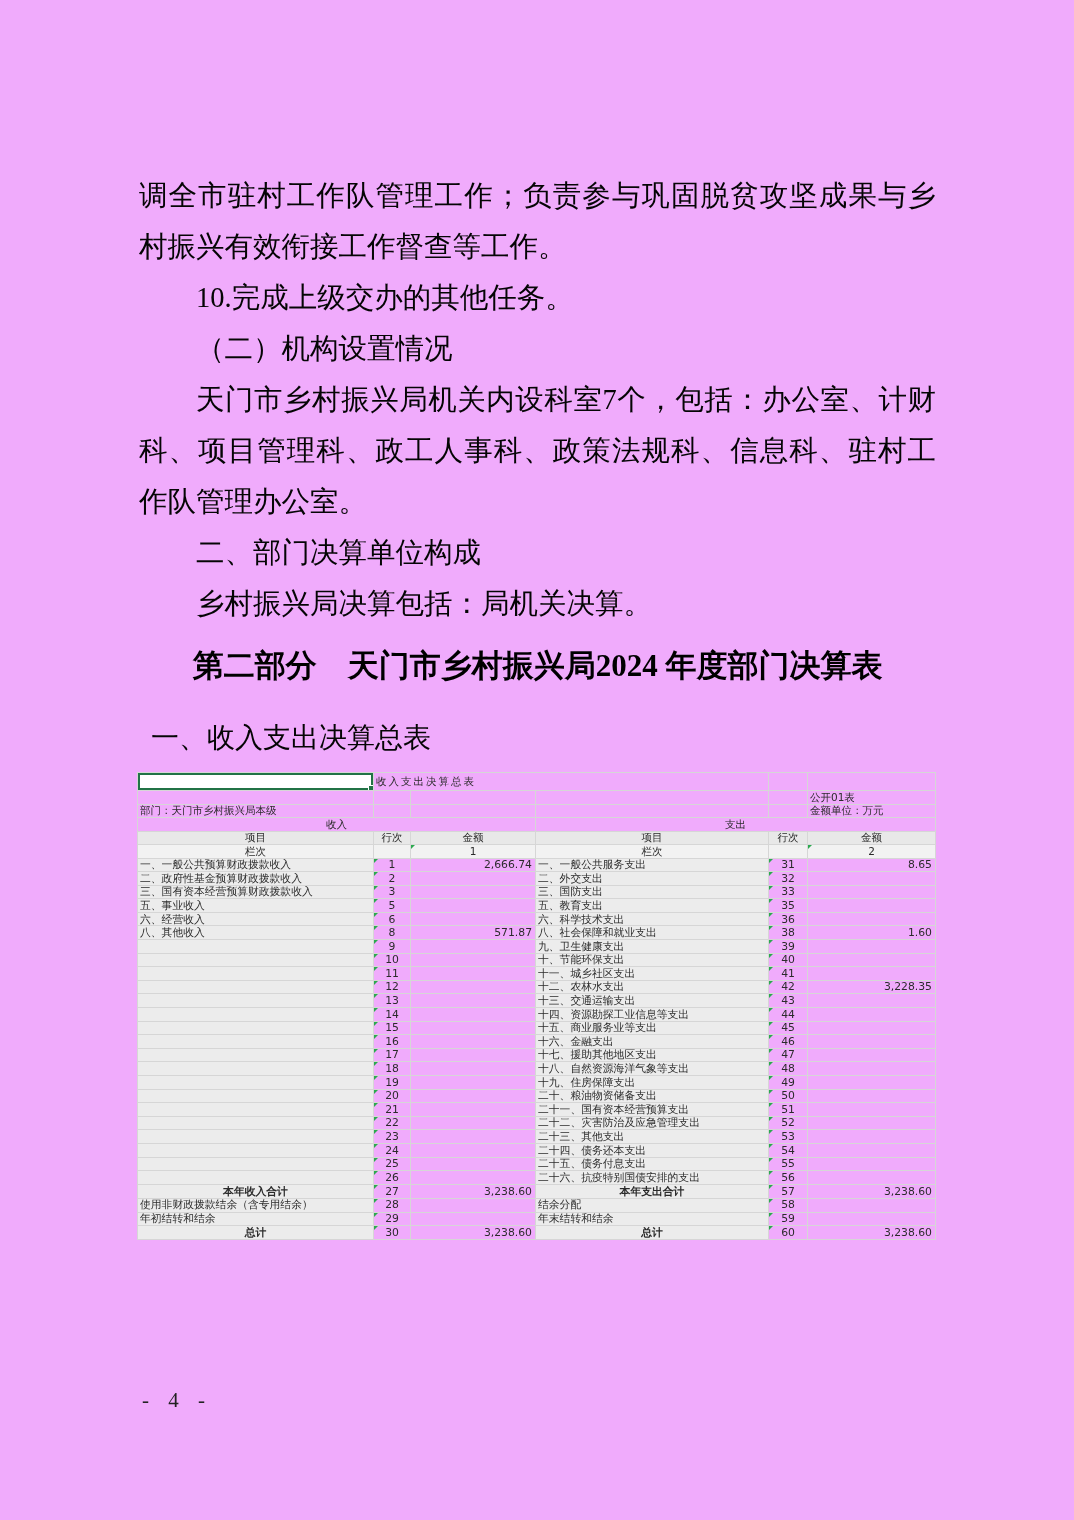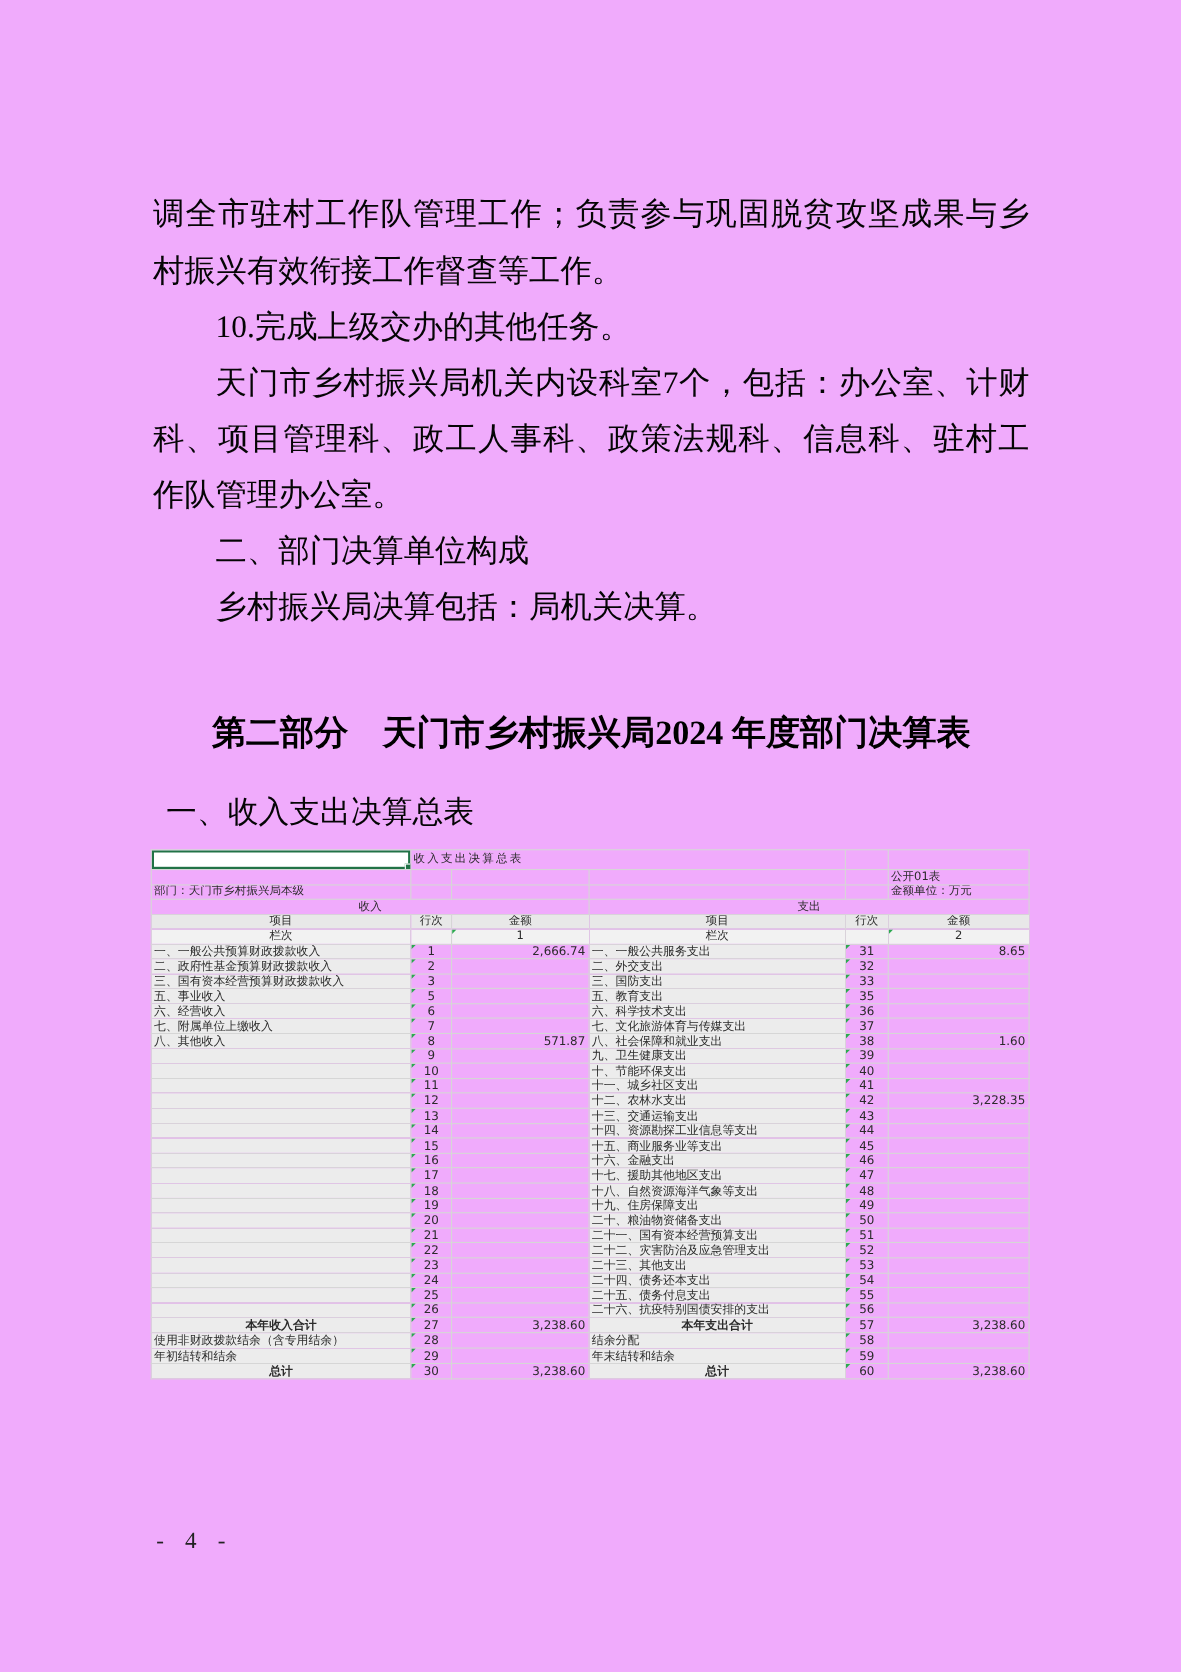--- a/index.html
+++ b/index.html
@@ -50,20 +50,21 @@
   .page-number{position:absolute;left:142px;top:1388px;font-size:21px;color:#222;letter-spacing:7px;}
 </style>
 </head>
 <body>
 
 <div class="page">
 
   <div class="body-text">
     <p class="noindent">调全市驻村工作队管理工作；负责参与巩固脱贫攻坚成果与乡村振兴有效衔接工作督查等工作。</p>
     <p class="indent">10.完成上级交办的其他任务。</p>
+    <p class="indent">（二）机构设置情况</p>
     <p class="indent">天门市乡村振兴局机关内设科室7个，包括：办公室、计财科、项目管理科、政工人事科、政策法规科、信息科、驻村工作队管理办公室。</p>
     <p class="indent">二、部门决算单位构成</p>
     <p class="indent">乡村振兴局决算包括：局机关决算。</p>
   </div>
 
   <h1 class="part-heading">第二部分　天门市乡村振兴局2024 年度部门决算表</h1>
   <h2 class="section-heading">一、收入支出决算总表</h2>
 
   <div class="sheet">
     <table>
@@ -163,28 +164,20 @@
           </tr>
           <tr>
             <td class="c-item"><span>六、经营收入</span></td>
             <td class="c-line"><i class="tri"></i><span>6</span></td>
             <td class="c-amt"><span></span></td>
             <td class="c-item"><span>六、科学技术支出</span></td>
             <td class="c-line"><i class="tri"></i><span>36</span></td>
             <td class="c-amt"><span></span></td>
           </tr>
           <tr>
-            <td class="c-item"><span>七、附属单位上缴收入</span></td>
-            <td class="c-line"><i class="tri"></i><span>7</span></td>
-            <td class="c-amt"><span></span></td>
-            <td class="c-item"><span>七、文化旅游体育与传媒支出</span></td>
-            <td class="c-line"><i class="tri"></i><span>37</span></td>
-            <td class="c-amt"><span></span></td>
-          </tr>
-          <tr>
             <td class="c-item"><span>八、其他收入</span></td>
             <td class="c-line"><i class="tri"></i><span>8</span></td>
             <td class="c-amt"><span>571.87</span></td>
             <td class="c-item"><span>八、社会保障和就业支出</span></td>
             <td class="c-line"><i class="tri"></i><span>38</span></td>
             <td class="c-amt"><span>1.60</span></td>
           </tr>
           <tr>
             <td class="c-item"><span></span></td>
             <td class="c-line"><i class="tri"></i><span>9</span></td>

